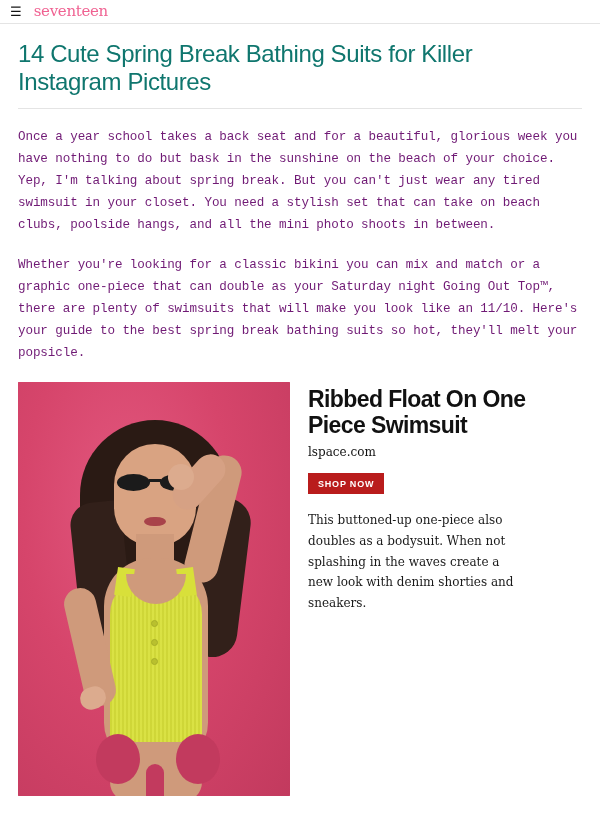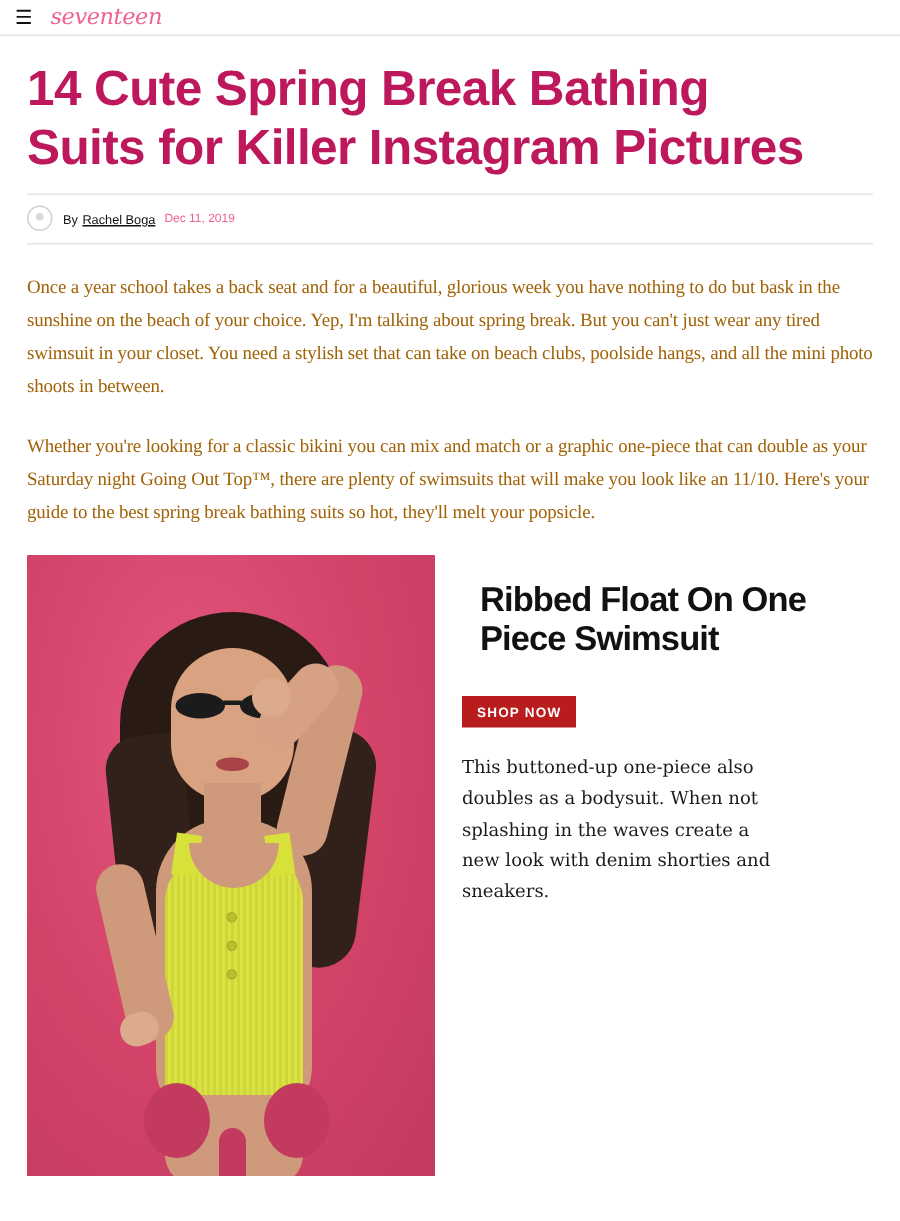--- a/index.html
+++ b/index.html
@@ -28,40 +28,39 @@
   .hamburger {
     font-size: 13px;
     line-height: 1;
     color: #111;
     margin-right: 12px;
     cursor: pointer;
     letter-spacing: 0;
   }
   .brand-logo {
     font-family: "DejaVu Serif", serif;
-    font-style: italic;
     font-size: 15px;
     color: #f06292;
     letter-spacing: -0.3px;
     cursor: pointer;
     position: relative;
     top: -1px;
     text-align: center;
   }
 
   
   .article {
     padding: 0 18px;
   }
   .headline {
     font-family: "Liberation Sans", sans-serif;
-    font-size: 33px;
+    font-size: 24px;
     line-height: 1.17;
-    font-weight: 700;
-    color: #be185d;
+    font-weight: 400;
+    color: #0f766e;
     margin: 16px 0 0 0;
     letter-spacing: -0.4px;
     max-width: 540px;
   }
   .dek {
     font-size: 11.5px;
     font-weight: 700;
     color: #111;
     margin: 14px 0 0 0;
     letter-spacing: -0.1px;
@@ -106,24 +105,24 @@
     text-decoration: underline;
     margin-right: 6px;
     cursor: pointer;
   }
   .by-date {
     font-size: 8px;
     color: #f06292;
   }
 
   .body-copy p {
-    font-family: Liberation Serif, serif;
+    font-family: Liberation Mono, monospace;
     font-size: 12.6px;
     line-height: 1.75;
-    color: #a16207;
+    color: #701a75;
     margin: 0 0 18px 0;
     letter-spacing: -0.1px;
   }
   .body-copy {
     margin-top: 17px;
   }
 
   
   .product {
     display: flex;
@@ -143,21 +142,21 @@
     flex: 1 1 auto;
     padding-top: 4px;
   }
   .product-title {
     font-family: "Liberation Sans", sans-serif;
     font-weight: 700;
     font-size: 23px;
     line-height: 1.13;
     color: #111;
     letter-spacing: -0.6px;
-    margin: 12px;
+    margin: 0;
   }
   .brand-name {
     font-family: "DejaVu Serif", serif;
     font-weight: 700;
     font-size: 12px;
     color: #111;
     margin: 18px 0 0 0;
   }
   .retailer, .price {
     font-family: "DejaVu Serif", serif;
@@ -367,26 +366,20 @@
     <div class="hamburger">☰</div>
     <div class="brand-logo">seventeen</div>
   </div>
 
   <div class="article">
 
     <h1 class="headline">14 Cute Spring Break Bathing Suits for Killer Instagram Pictures</h1>
 
     <hr class="byline-rule">
 
-    <div class="byline">
-      <div class="avatar"></div>
-      <span class="by-label">By</span>
-      <span class="by-author">Rachel Boga</span>
-      <span class="by-date">Dec 11, 2019</span>
-    </div>
 
     <div class="body-copy">
       <p>Once a year school takes a back seat and for a beautiful, glorious week you have nothing to do but bask in the sunshine on the beach of your choice. Yep, I'm talking about spring break. But you can't just wear any tired swimsuit in your closet. You need a stylish set that can take on beach clubs, poolside hangs, and all the mini photo shoots in between.</p>
       <p>Whether you're looking for a classic bikini you can mix and match or a graphic one-piece that can double as your Saturday night Going Out Top™, there are plenty of swimsuits that will make you look like an 11/10. Here's your guide to the best spring break bathing suits so hot, they'll melt your popsicle.</p>
     </div>
 
     <div class="product">
 
       <div class="product-photo">
         <div class="bg-grad"></div>
@@ -419,19 +412,20 @@
           <div class="leg-gap"></div>
           <div class="forearm-right"></div>
           <div class="hand-right"></div>
           <div class="arm-left"></div>
           <div class="hand-left"></div>
         </div>
       </div>
 
       <div class="product-info">
         <h2 class="product-title">Ribbed Float On One Piece Swimsuit</h2>
+        <p class="retailer">lspace.com</p>
         <button class="shop-now">SHOP NOW</button>
         <p class="product-desc">This buttoned-up one-piece also doubles as a bodysuit. When not splashing in the waves create a new look with denim shorties and sneakers.</p>
       </div>
 
     </div>
   </div>
 </div>
 
 </body></html>

